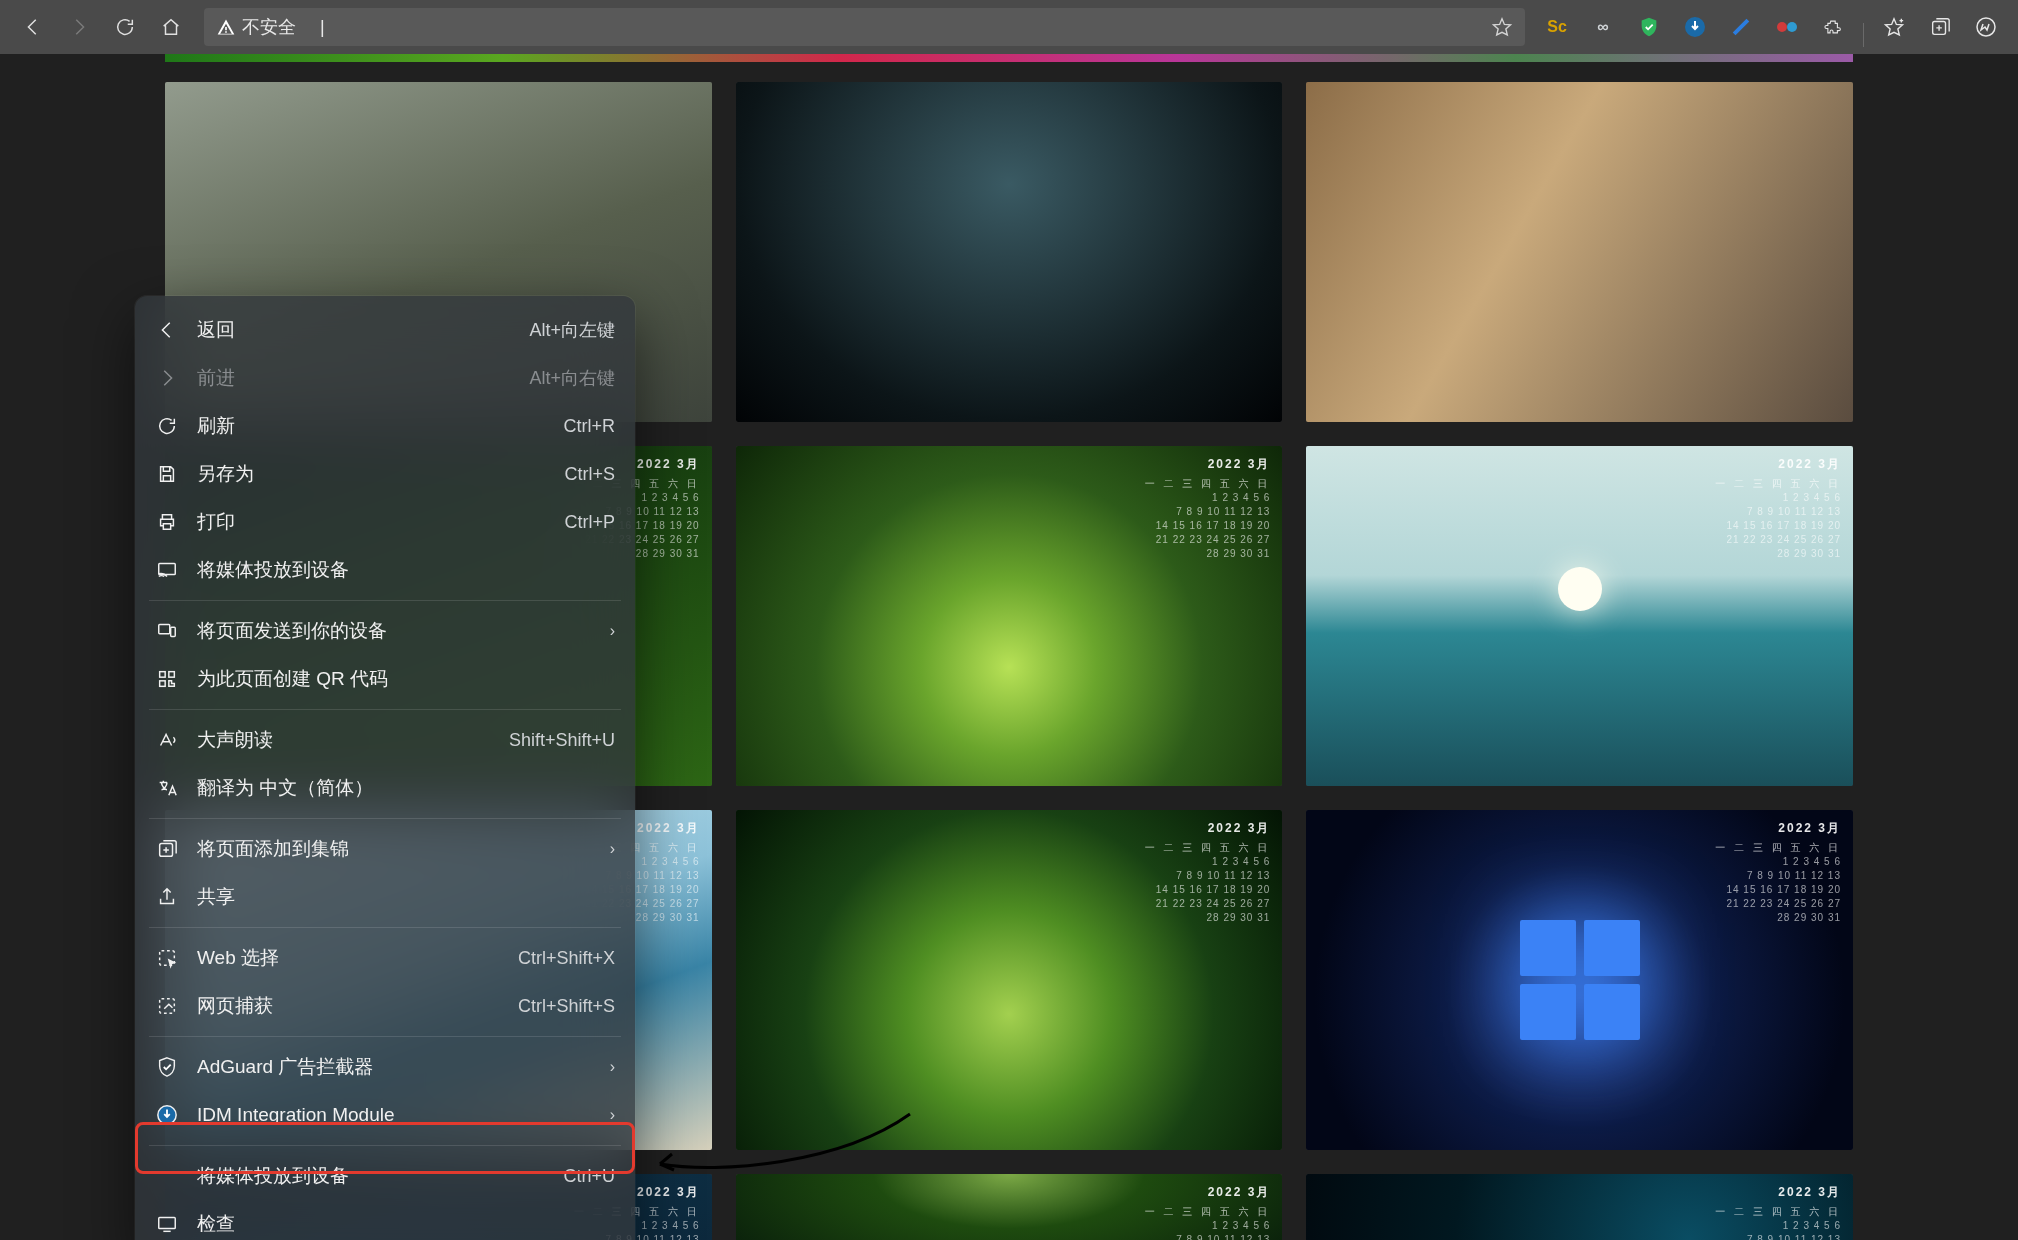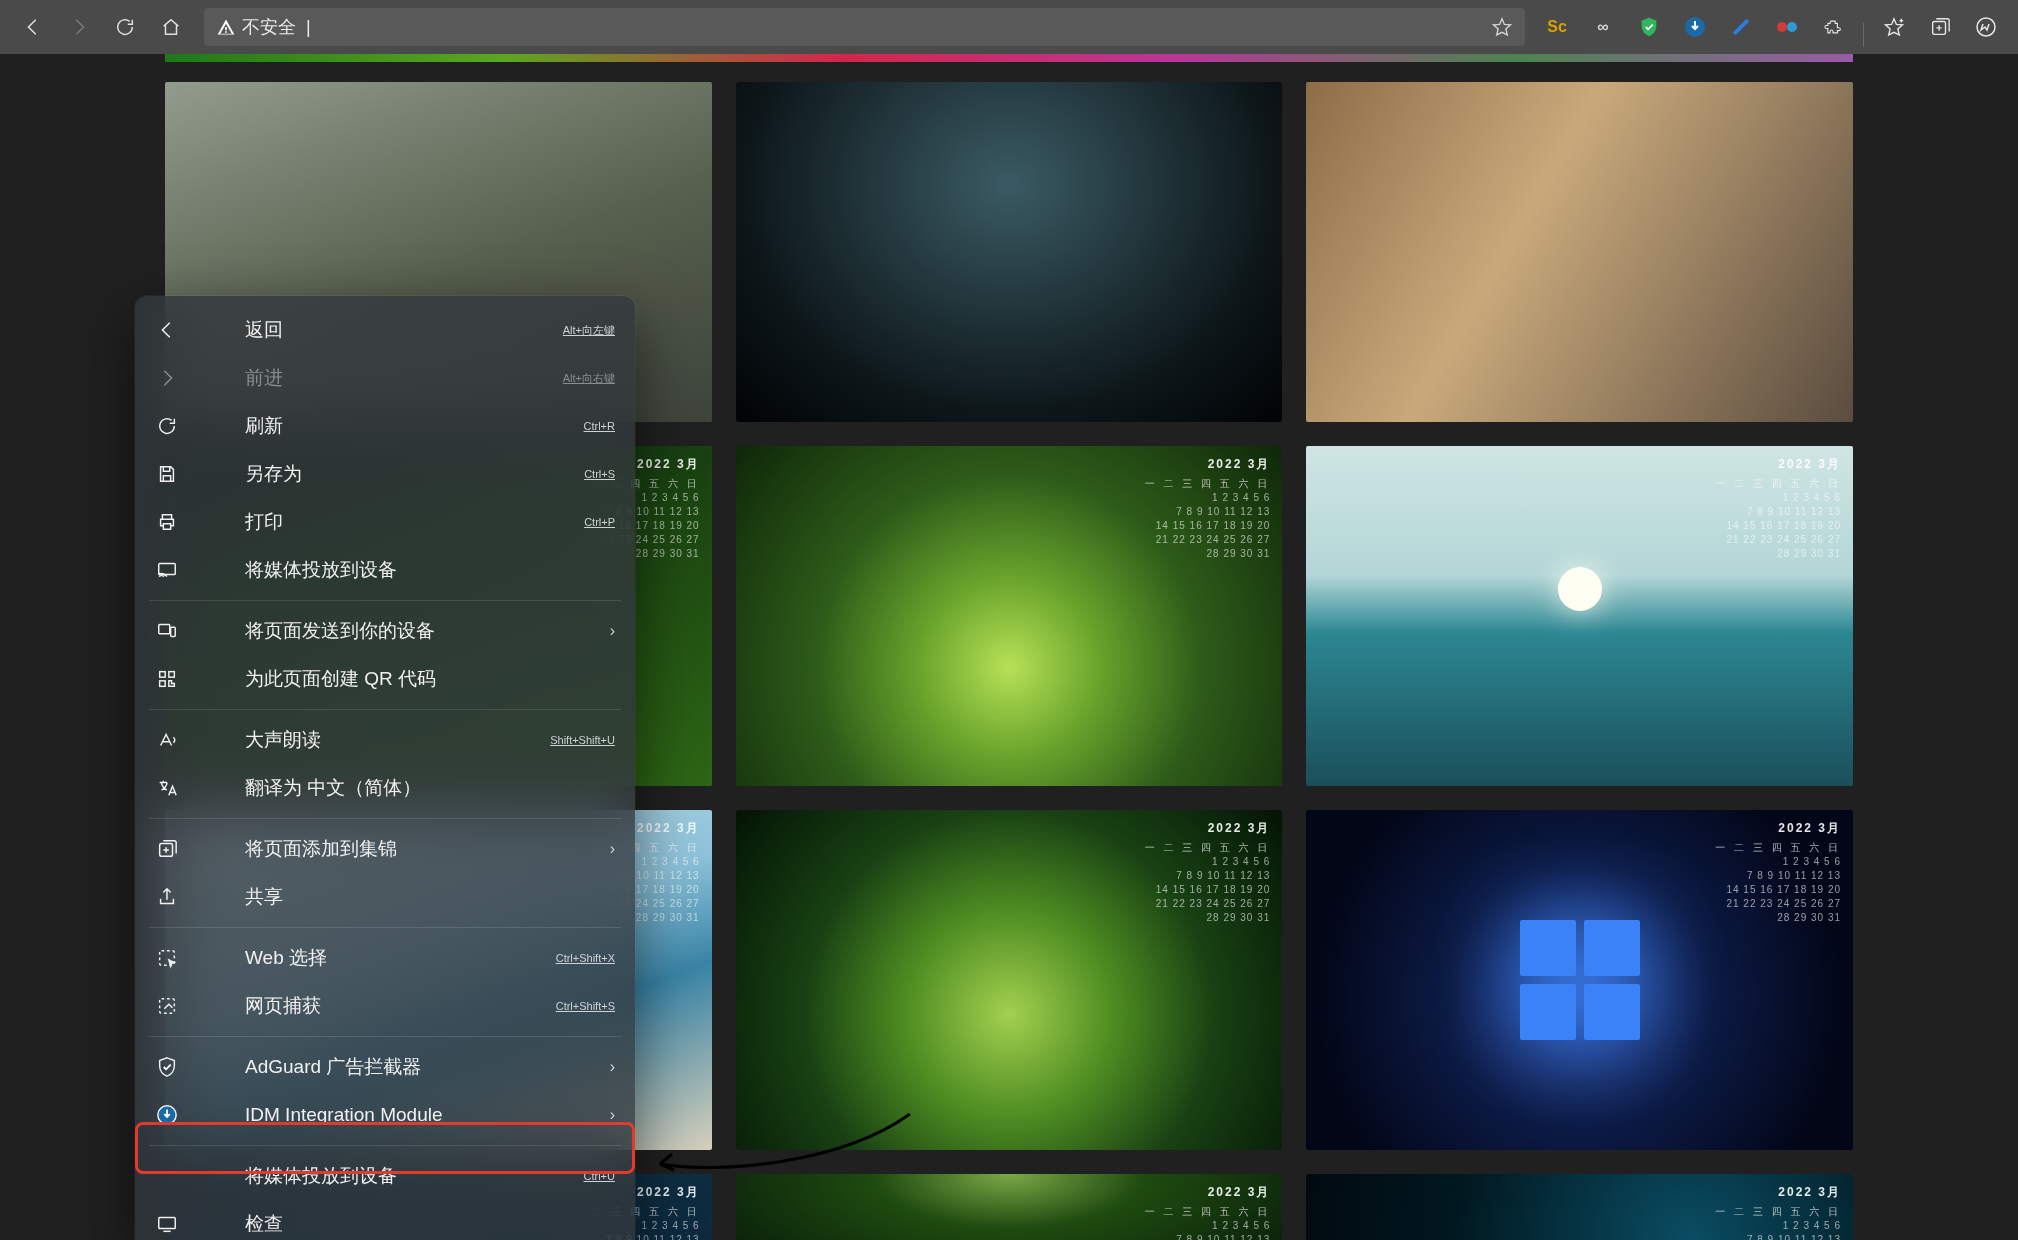--- a/index.html
+++ b/index.html
@@ -30,21 +30,21 @@
     .tb-btn.disabled { color: #7a7a7a; }
     .url-bar {
       flex: 1;
       height: 38px;
       background: #595959;
       border-radius: 4px;
       display: flex;
       align-items: center;
       padding: 0 12px;
       margin: 0 8px;
-      gap: 10px;
+      gap: 24px;
       color: #e8e8e8;
       font-size: 18px;
     }
     .url-text { flex: 1; overflow: hidden; white-space: nowrap; }
     .url-warn { display: flex; align-items: center; gap: 6px;}
     .ext-row { display: flex; gap: 6px; align-items: flex-end; }
     .ext { width: 40px; height: 40px; display: flex; align-items: center; justify-content: center; font-size: 16px; font-weight: bold; color: #fff; }
     .ext .sc { color: #d9a200; }
     .divider-v { width: 1px; height: 24px; background: #6a6a6a; margin: 0 4px; }
 
@@ -126,22 +126,22 @@
     .ctx .item {
       display: flex; align-items: center;
       height: 48px;
       padding: 0 20px;
       gap: 18px;
       cursor: pointer;
       position: relative;
     }
     .ctx .item.disabled { color: #8a8d90; }
     .ctx .icon { width: 24px; height: 24px; display: flex; align-items: center; justify-content: center; flex-shrink: 0;}
-    .ctx .label { flex: 1; white-space: nowrap; margin-left: 48px; }
-    .ctx .shortcut { color: #cfd2d5; font-size: 11px; text-decoration: underline; }
+    .ctx .label { flex: 1; white-space: nowrap; }
+    .ctx .shortcut { color: #cfd2d5; font-size: 18px; }
     .ctx .item.disabled .shortcut { color: #8a8d90; }
     .ctx .chev { color: #cfd2d5; font-size: 16px; }
     .ctx .sep { height: 1px; background: rgba(255,255,255,0.12); margin: 6px 14px; }
 
     .highlight-box {
       position: absolute;
       border: 3px solid #e33a2e;
       left: 135px; top: 1068px;
       width: 500px; height: 52px;
       border-radius: 8px;

